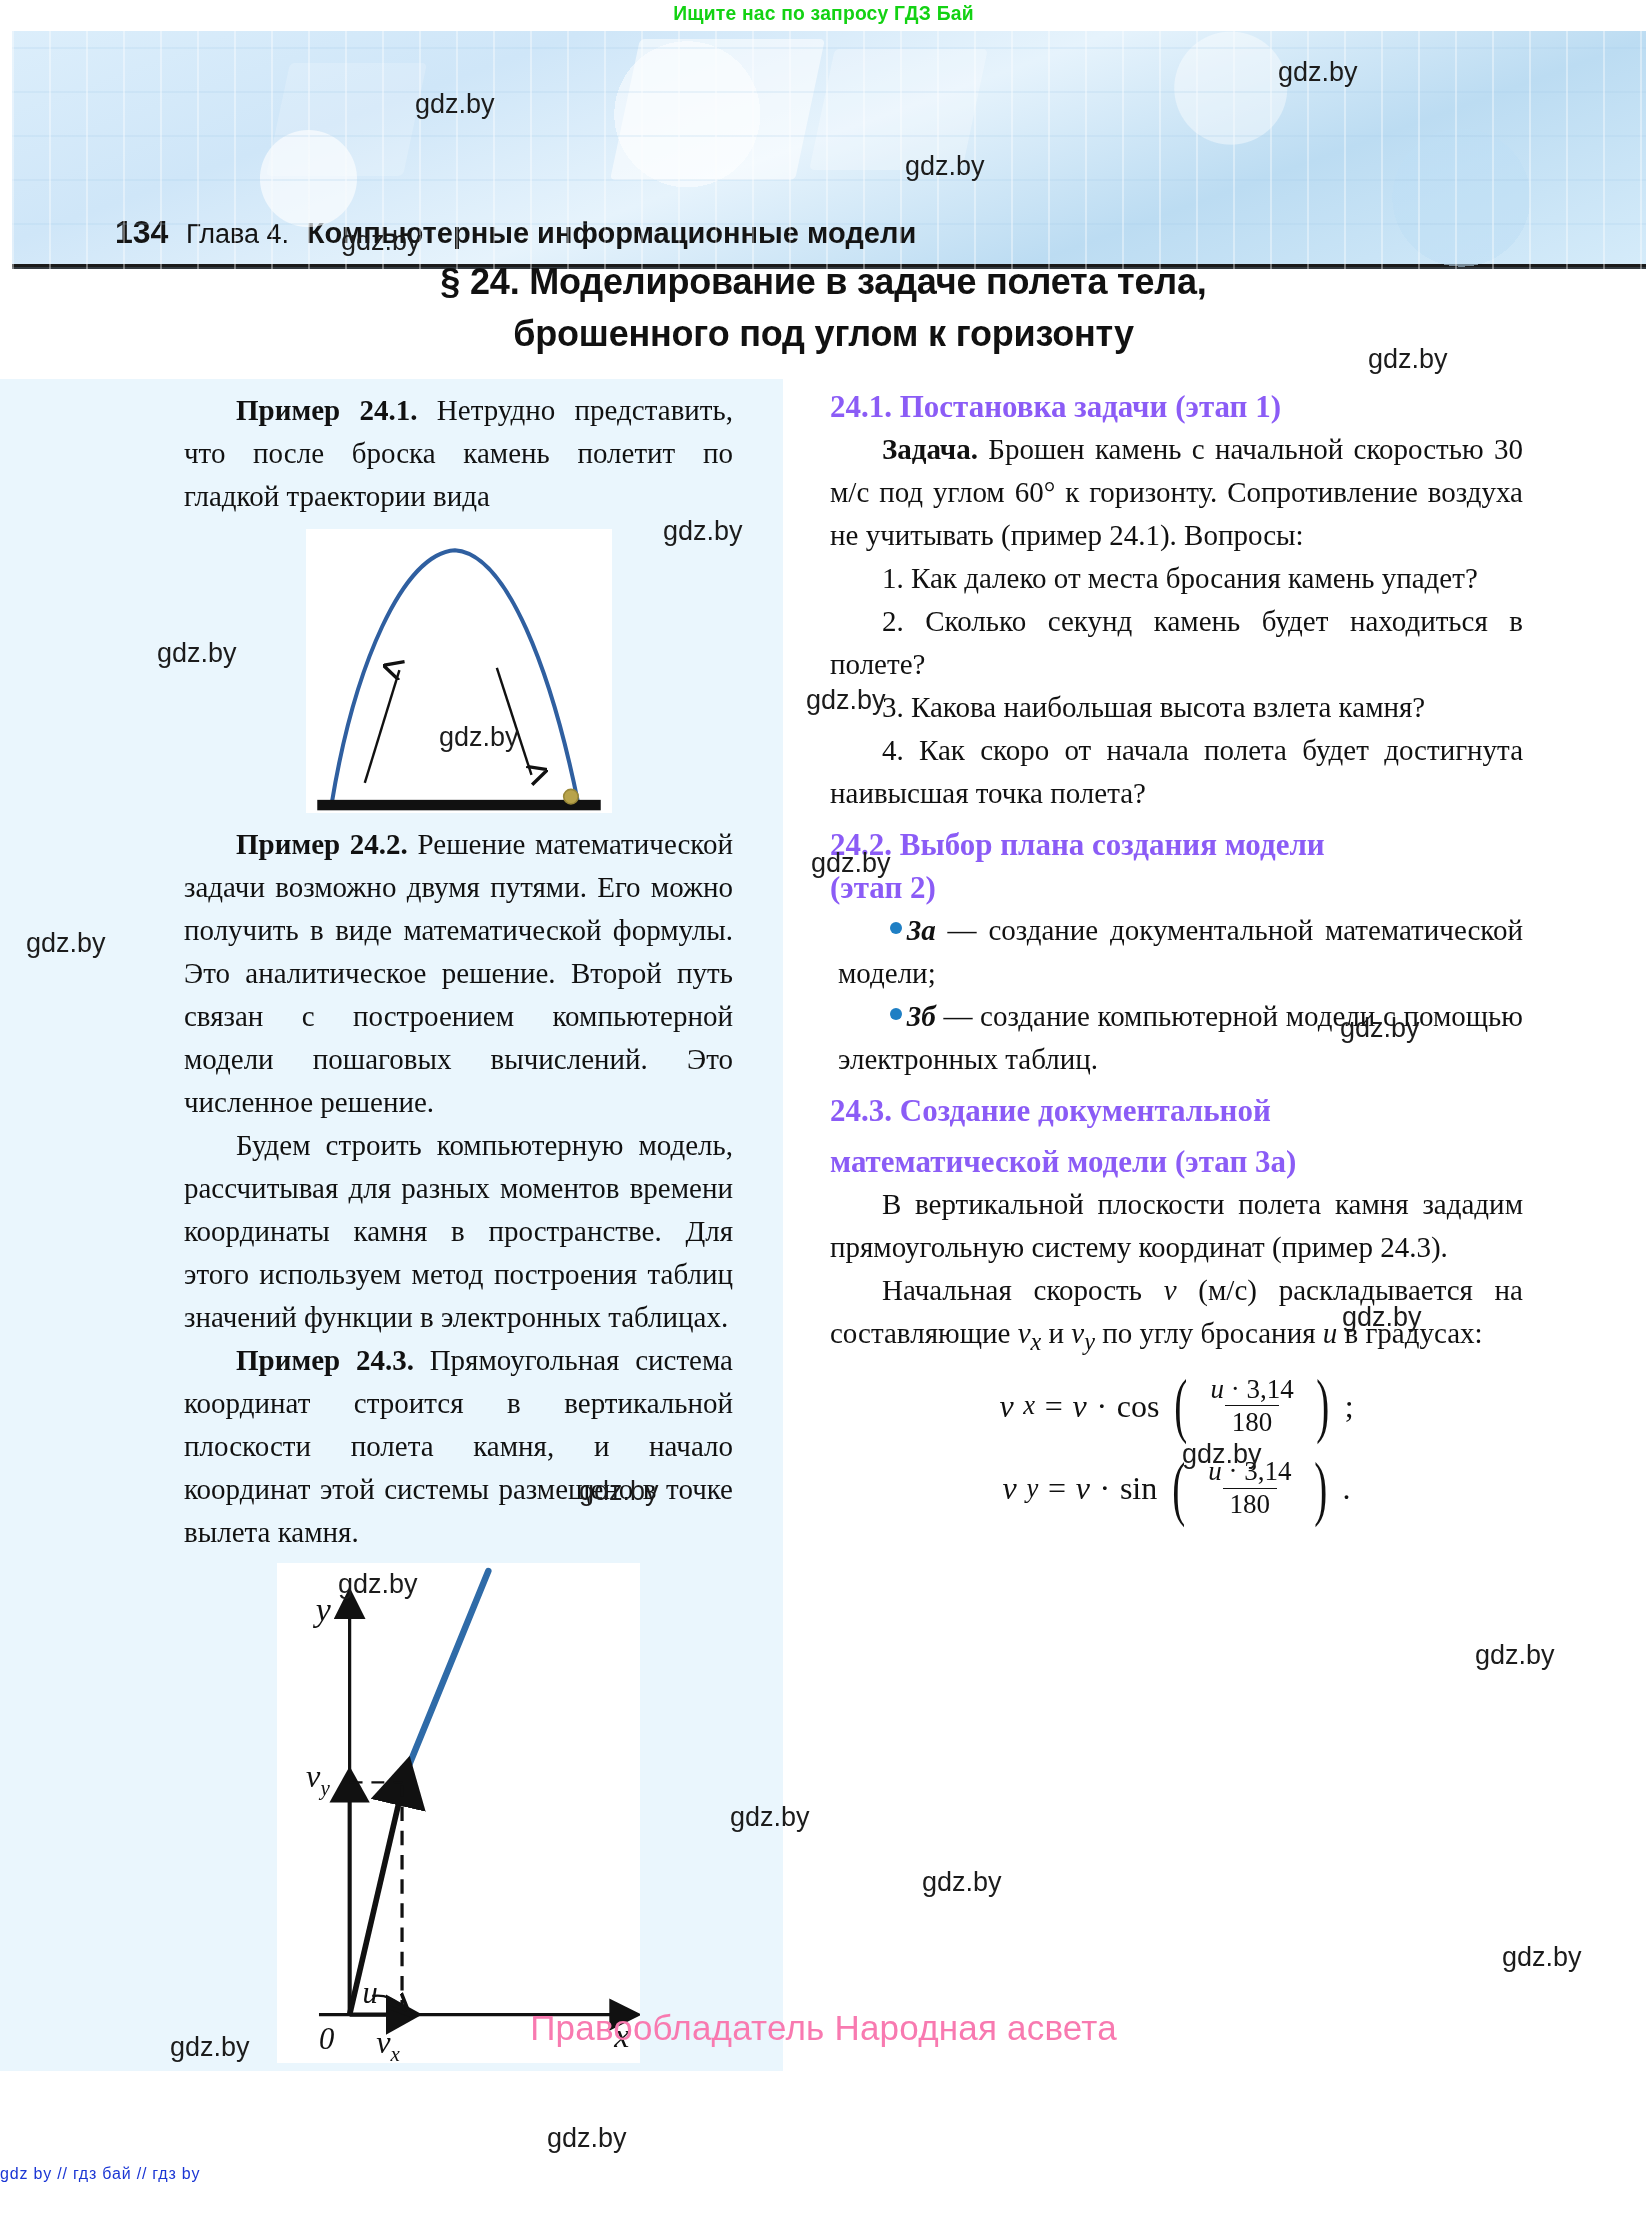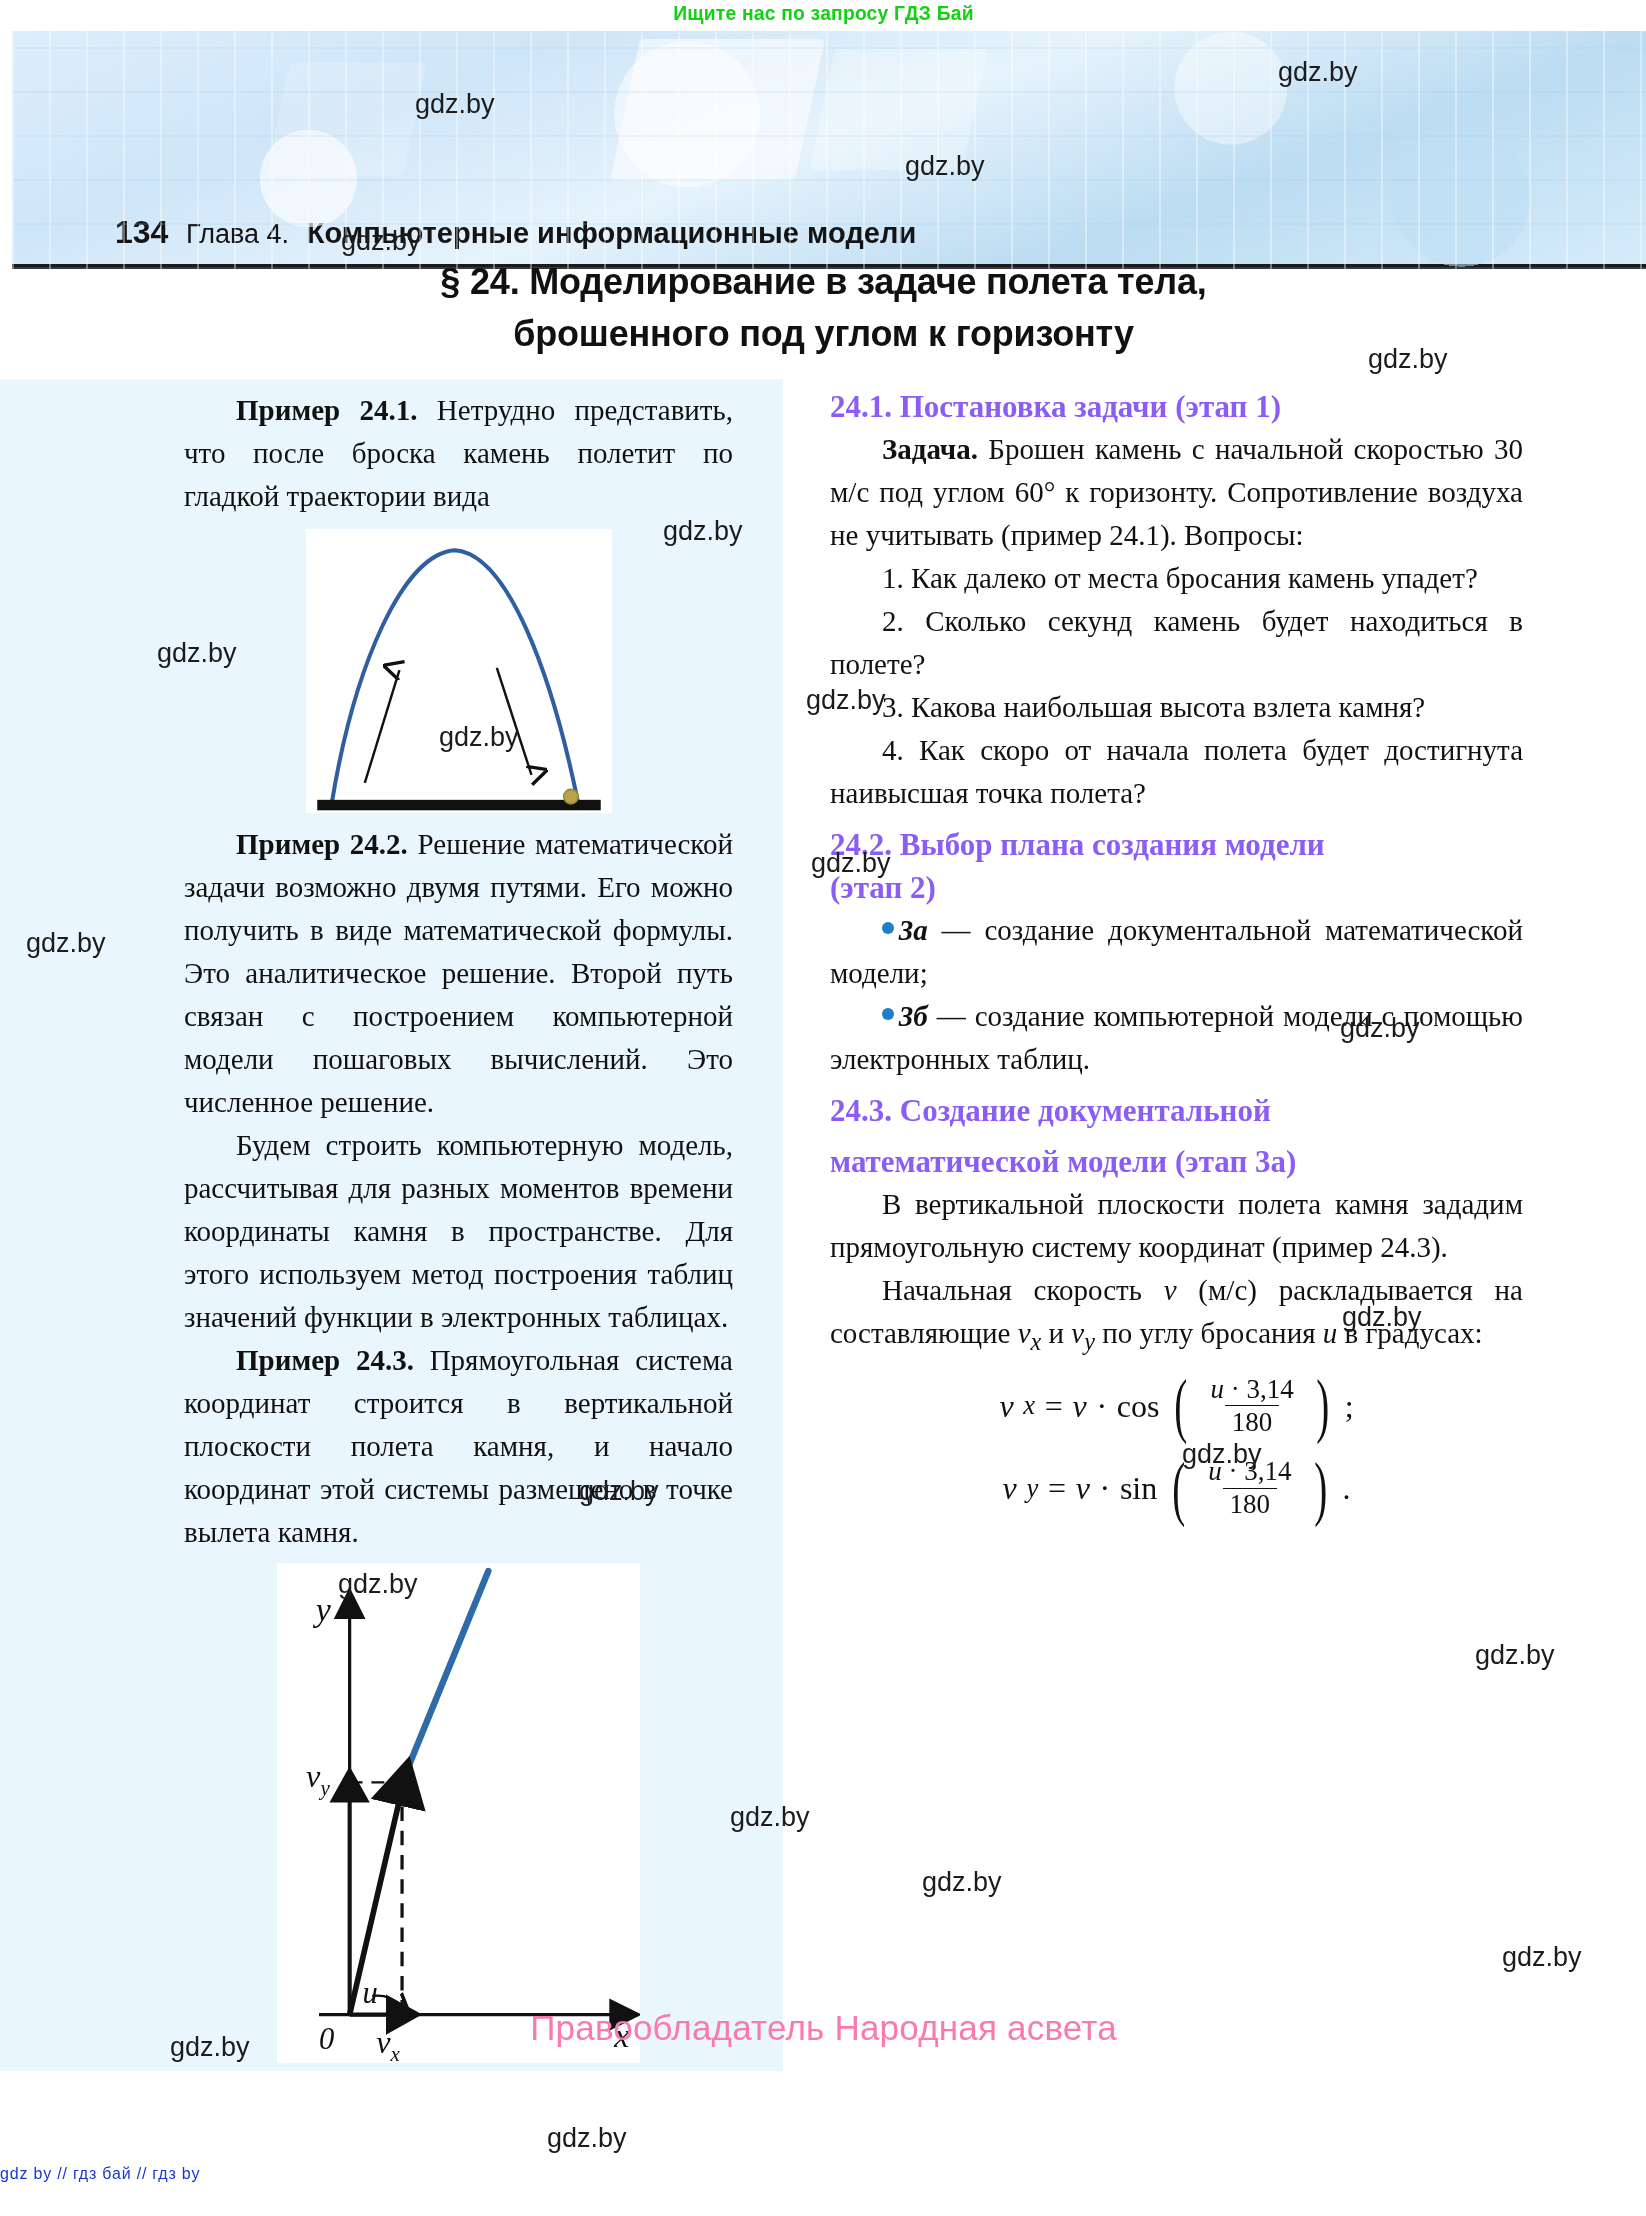--- a/index.html
+++ b/index.html
@@ -149,20 +149,21 @@
     padding: 0;
   }
   ul.plan li {
     position: relative;
     font-size: 29px;
     line-height: 43px;
     text-align: justify;
     padding-left: 0;
     text-indent: 52px;
     color: #111111;
+    margin-left: 8px;
   }
   .bullet-dot {
     display: inline-block;
     width: 12px; height: 12px;
     border-radius: 50%;
     background: #1f7fc4;
     vertical-align: 0.22em;
     margin-right: 4.8px;
   }
 

